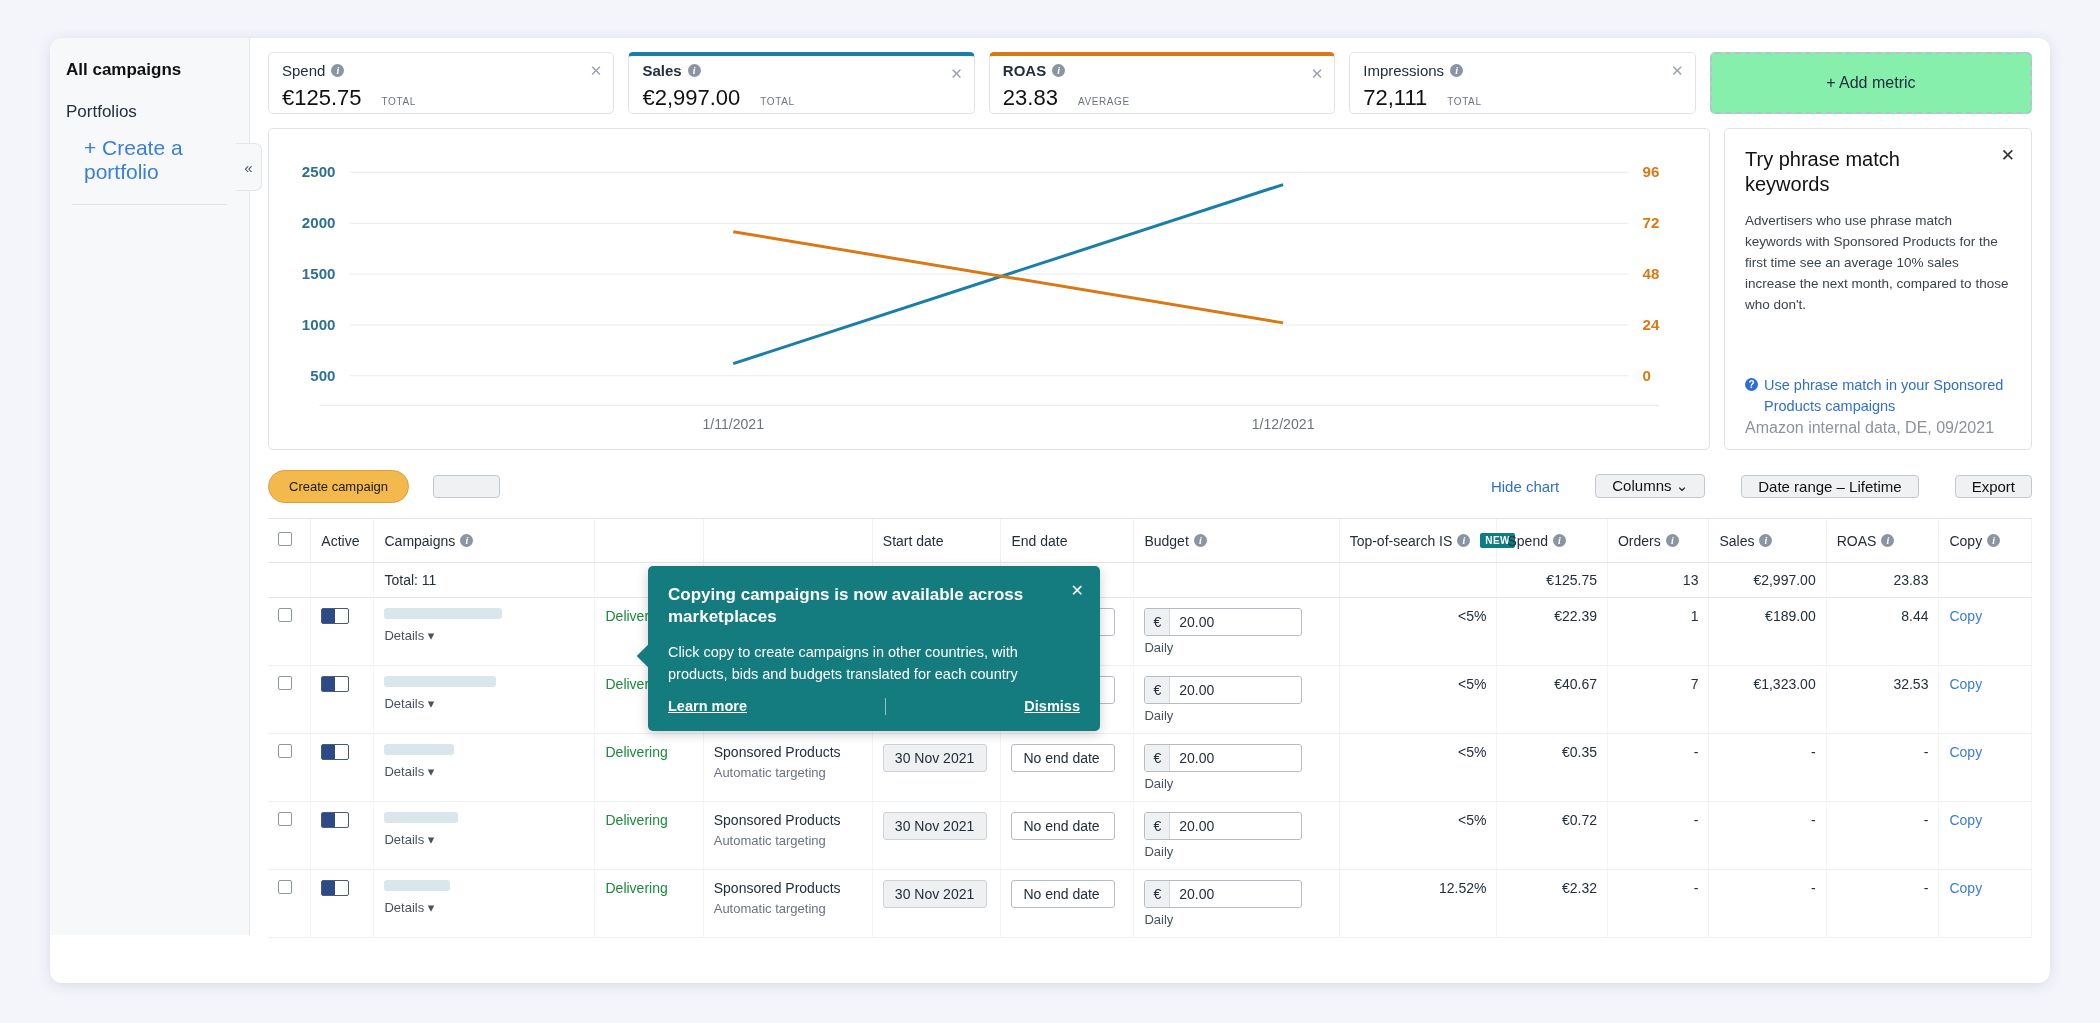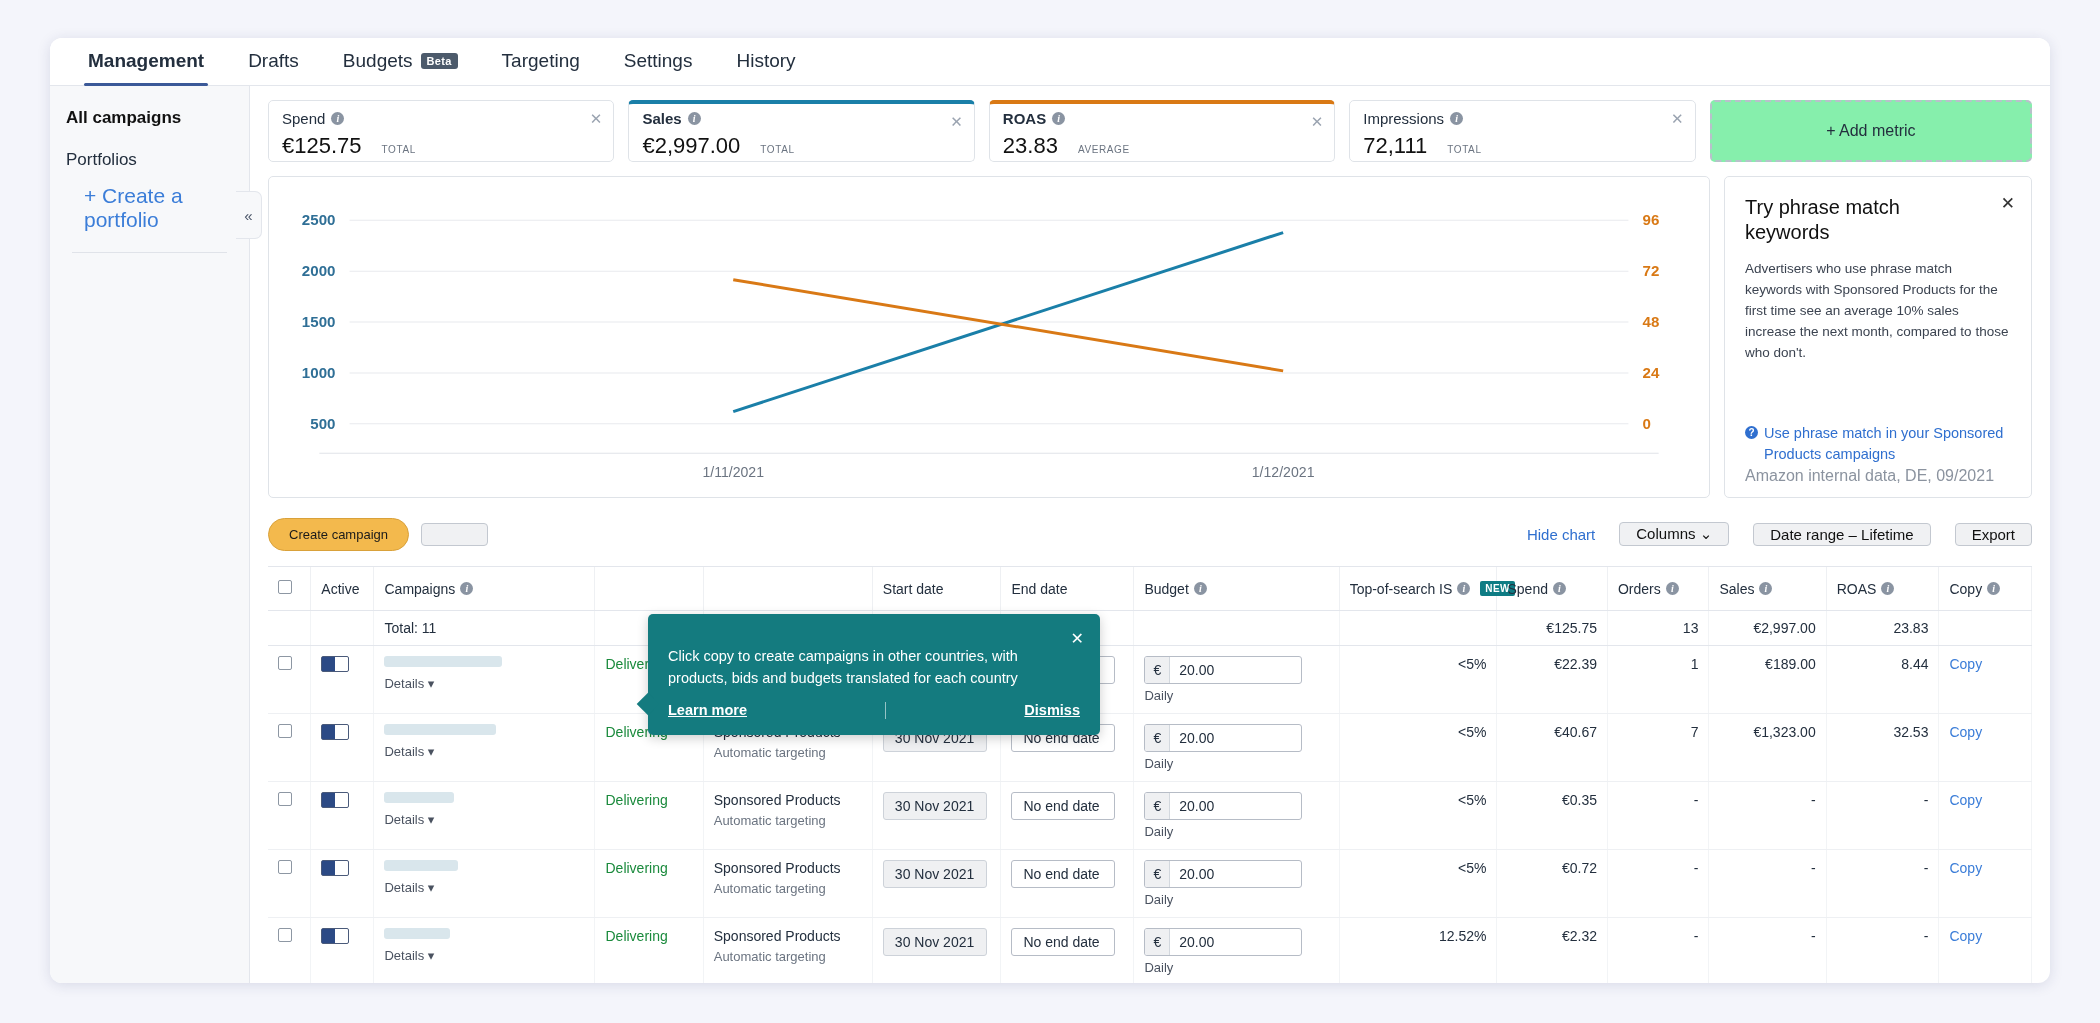--- a/index.html
+++ b/index.html
@@ -144,21 +144,21 @@
   .ax-x     { fill: #6b7481; font-size: 14px; font-family: "Liberation Sans", sans-serif; }
 
   
   .toolbar { margin-top: 16px; display: flex; align-items: center; height: 40px; }
   .btn-primary {
     background: #f3b94d; border: 1px solid #d9a13a; border-radius: 17px;
     font-size: 13px; color: #1a1a1a; padding: 8px 20px; cursor: pointer;
   }
   .btn-ghost {
     background: #f0f1f3; border: 1px solid #c3c8d0; border-radius: 4px;
-    font-size: 15px; color: #111; padding: 2px 16px; cursor: pointer; margin-left: 12px;
+    font-size: 15px; color: #111; padding: 2px 16px; cursor: pointer; margin-left: 24px;
   }
   .tool-right { margin-left: auto; display: flex; align-items: center; gap: 12px; }
   .link-btn { font-size: 15px; color: #2f6fcf; cursor: pointer; }
 
   
   .tablewrap { margin-top: 12px; border-top: 1px solid #e3e6ec; }
   table { width: 100%; border-collapse: collapse; table-layout: fixed; }
   th {
     font-size: 14px; font-weight: normal; color: #232f3e;
     text-align: left; padding: 13px 10px; vertical-align: middle;
@@ -237,41 +237,20 @@
   .pop-tail {
     position: absolute; left: -8px; top: 82px;
     width: 16px; height: 16px; background: #147b7f; transform: rotate(45deg);
   }
 </style>
 </head>
 <body>
 
 <div class="app">
 
-  <div class="tabbar">
-    <div class="tab active">
-      <span>Management</span>
-    </div>
-    <div class="tab">
-      <span>Drafts</span>
-    </div>
-    <div class="tab">
-      <span>Budgets</span>
-      <span class="beta-badge">Beta</span>
-    </div>
-    <div class="tab">
-      <span>Targeting</span>
-    </div>
-    <div class="tab">
-      <span>Settings</span>
-    </div>
-    <div class="tab">
-      <span>History</span>
-    </div>
-  </div>
 
   <div class="body-wrap">
 
     <div class="sidebar">
       <div class="side-head">All campaigns</div>
       <div class="side-sub">Portfolios</div>
       <div class="side-link">+ Create a portfolio</div>
       <div class="side-divider"></div>
       <div class="collapse-handle">«</div>
     </div>
@@ -582,20 +561,21 @@
                 <td class="num">-</td>
                 <td><span class="copy-link">Copy</span></td>
               </tr>
             </tbody>
         </table>
       </div>
 
       <div class="popover">
         <div class="pop-tail"></div>
         <div class="pop-x">✕</div>
+        <div class="pop-title">Copying campaigns is now available across marketplaces</div>
         <div class="pop-body">Click copy to create campaigns in other countries, with products, bids and budgets translated for each country</div>
         <div class="pop-actions">
           <span>Learn more</span>
           <span class="pop-sep"></span>
           <span>Dismiss</span>
         </div>
       </div>
 
     </div>
   </div>

